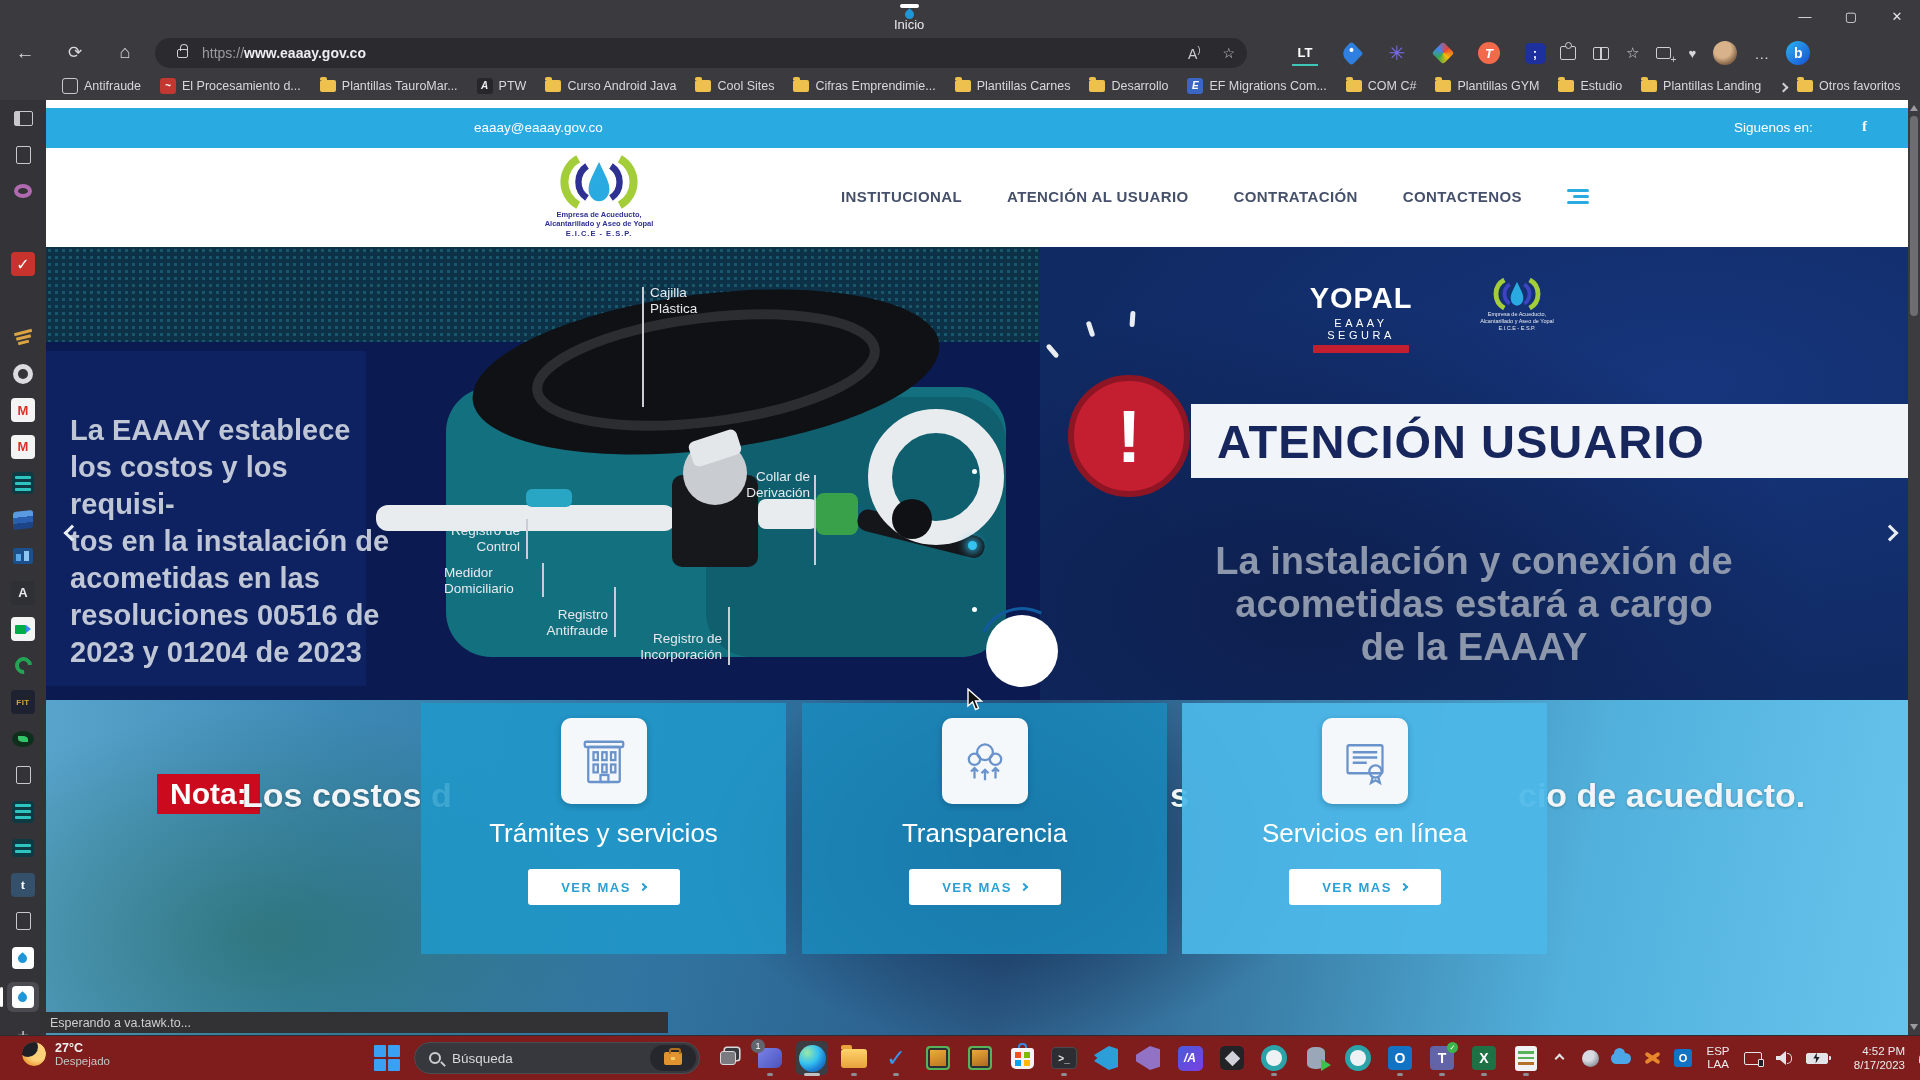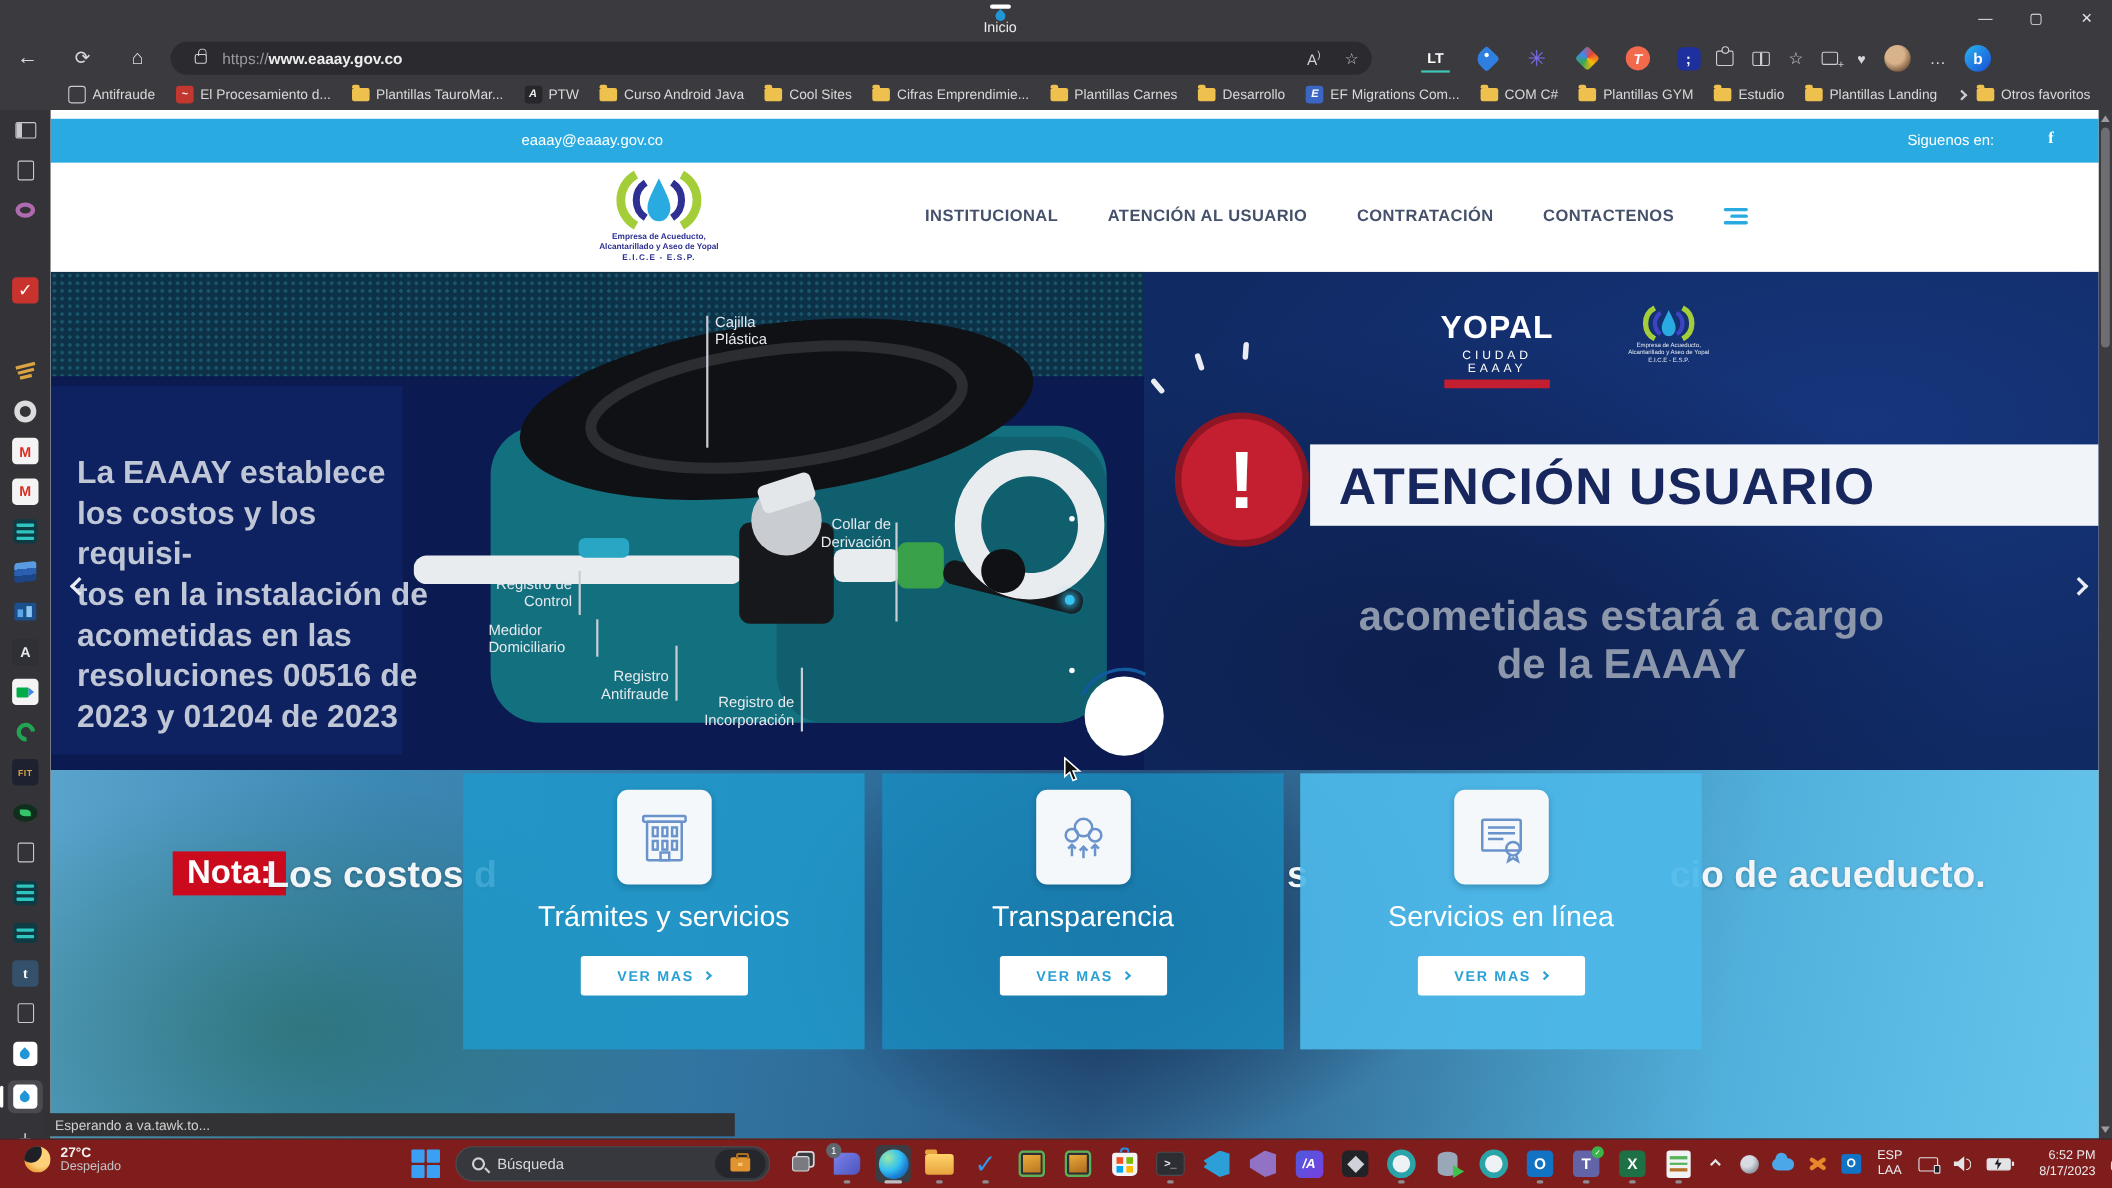--- a/index.html
+++ b/index.html
@@ -463,21 +463,21 @@
         <span class="leader" style="left:682px;top:360px;width:1.5px;height:58px;"></span>
 
         <span class="hotdot" style="left:926px;top:222px;width:5px;height:5px;background:#fff;"></span>
         <span class="hotdot" style="left:922px;top:294px;width:9px;height:9px;background:#35c3f0;box-shadow:0 0 8px 3px rgba(53,195,240,.8);"></span>
         <span class="hotdot" style="left:926px;top:360px;width:5px;height:5px;background:#fff;"></span>
       </div>
 
       <div class="slide-r">
         <div class="yopal" style="left:261px;">
           <div class="y1">YOPAL</div>
-          <div class="y2">CIUDAD EAAAY</div>
+          <div class="y2">EAAAY SEGURA</div>
           <div class="ybar"></div>
         </div>
         <div class="minilogo" style="left:422px;">
           <svg width="66" height="34" viewBox="0 0 120 70" style="display:block;margin:0 auto;">
             <path d="M34 6 A33 33 0 0 0 34 64" stroke="#a3cd39" stroke-width="10" fill="none"></path>
             <path d="M45 15 A24 24 0 0 0 45 55" stroke="#3d44c4" stroke-width="8" fill="none"></path>
             <path d="M86 6 A33 33 0 0 1 86 64" stroke="#a3cd39" stroke-width="10" fill="none"></path>
             <path d="M75 15 A24 24 0 0 1 75 55" stroke="#3d44c4" stroke-width="8" fill="none"></path>
             <path d="M60 10 C52 27 47 35 47 44 a13 15 0 0 0 26 0 C73 35 68 27 60 10 Z" fill="#29abe2"></path>
           </svg>
@@ -492,20 +492,21 @@
           <span>!</span>
         </div>
         <span class="tick" style="left:10px;top:96px;transform:rotate(-40deg);"></span>
         <span class="tick" style="left:48px;top:74px;transform:rotate(-18deg);"></span>
         <span class="tick" style="left:90px;top:64px;transform:rotate(4deg);"></span>
 
         <div class="banner" style="left:151px;width:717px;">
           <span>ATENCIÓN USUARIO</span>
         </div>
         <div class="heromsg" style="left:8px;width:852px;">
+          <div>La instalación y conexión de</div>
           <div>acometidas estará a cargo</div>
           <div>de la EAAAY</div>
         </div>
       </div>
 
       <div class="car-arrow" style="left:8px;">
           <span class="chev chev-l"></span>
         </div>
       <div class="car-arrow" style="left:1826px;">
           <span class="chev chev-r"></span>
@@ -723,21 +724,21 @@
           <span style="width:10px;height:14px;background:#e4e4e6;clip-path:polygon(0 35%,40% 35%,100% 0,100% 100%,40% 65%,0 65%);"></span>
           <span style="width:5px;height:11px;border:1.8px solid #e4e4e6;border-left:none;border-radius:0 8px 8px 0;margin-left:1px;"></span>
         </span>
       <span class="trayic" style="width:26px;">
           <span style="width:22px;height:11px;border:1.5px solid #e4e4e6;border-radius:2px;position:relative;background:#e4e4e6;">
             <span style="position:absolute;right:-4px;top:2.5px;width:2.5px;height:4px;background:#e4e4e6;border-radius:0 1px 1px 0;"></span>
             <span style="position:absolute;left:5px;top:-1px;width:9px;height:11px;background:#1f2025;clip-path:polygon(55% 0,15% 55%,45% 55%,40% 100%,85% 42%,52% 42%);"></span>
           </span>
         </span>
       <span class="clock">
-        <div>6:52 PM</div>
+        <div>4:52 PM</div>
         <div>8/17/2023</div>
       </span>
       <span class="trayic" style="position:relative;">
           <span style="width:13px;height:12px;border:1.6px solid #e4e4e6;border-radius:7px 7px 2px 2px;"></span>
         </span>
     </div>
   </div>
 
   <svg class="cursor" style="left:966px;top:688px;" width="22" height="24" viewBox="0 0 22 24">
     <path d="M2 1 L2 18 L6.5 14 L9.5 21.5 L12.5 20.2 L9.5 13 L15.5 13 Z" fill="#111" stroke="#fff" stroke-width="1.4"></path>

